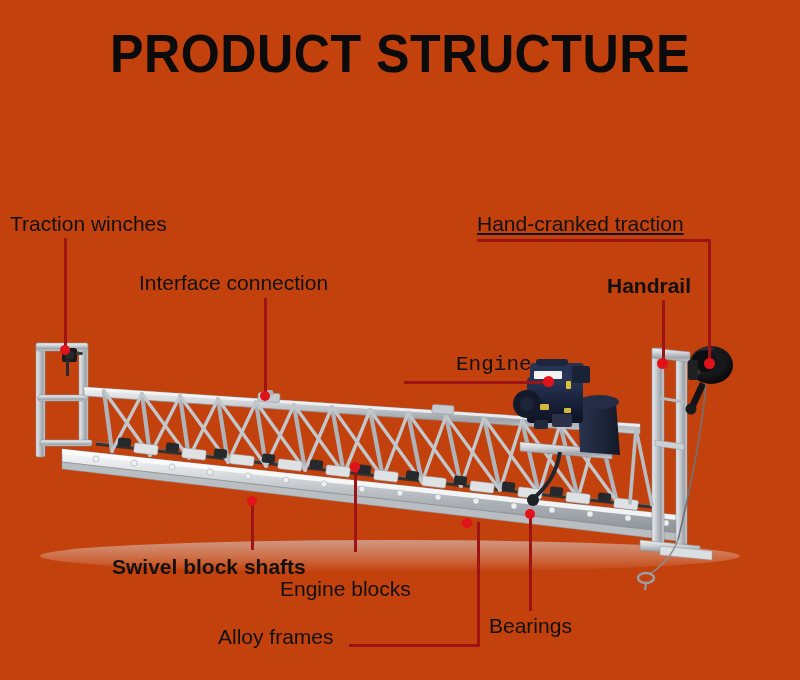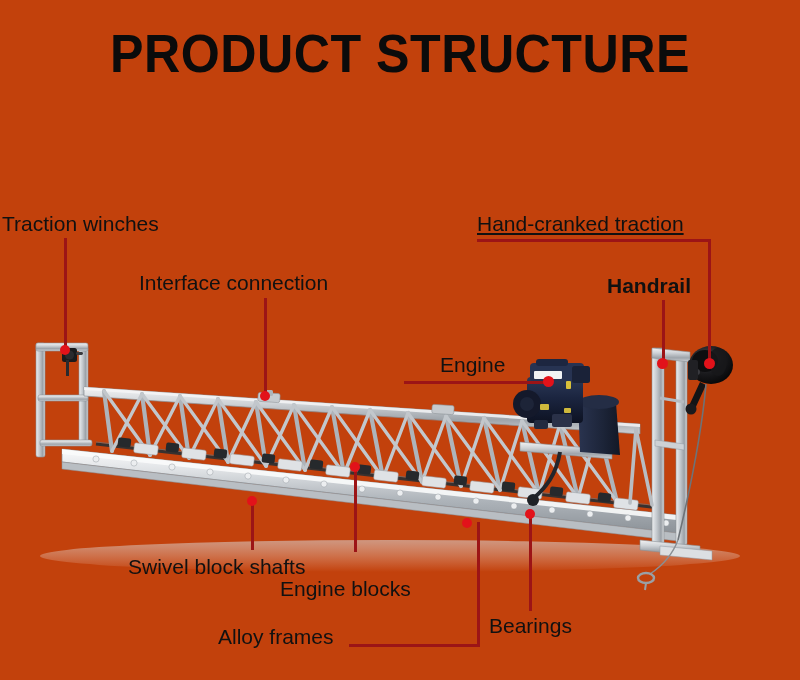--- a/index.html
+++ b/index.html
@@ -320,31 +320,31 @@
   <div class="lead v" style="left:354px;top:466px;height:86px;"></div>
   <div class="dot" style="left:350px;top:462px;width:10px;height:10px;"></div>
 
   <div class="lead v" style="left:529px;top:513px;height:98px;"></div>
   <div class="dot" style="left:525px;top:509px;width:10px;height:10px;"></div>
 
   <div class="lead h" style="left:349px;top:644px;width:131px;"></div>
   <div class="lead v" style="left:477px;top:522px;height:124px;"></div>
   <div class="dot" style="left:462px;top:518px;width:10px;height:10px;"></div>
 
-  <div class="lbl" style="left:2px;top:211px;">Traction winches</div>
+  <div class="lbl" style="left:10px;top:211px;">Traction winches</div>
 
   <div class="lbl" style="left:139px;top:270px;">Interface connection</div>
 
   <div class="lbl" style="left:477px;top:211px;text-decoration:underline;">Hand-cranked traction</div>
 
   <div class="lbl" style="left:607px;top:273px;font-weight:bold;">Handrail</div>
 
-  <div class="lbl" style="left:440px;top:352px;">Engine</div>
-
-  <div class="lbl" style="left:128px;top:554px;">Swivel block shafts</div>
+  <div class="lbl" style="left:456px;top:352px;font-family:Liberation Mono, monospace;">Engine</div>
+
+  <div class="lbl" style="left:112px;top:554px;font-weight:bold;">Swivel block shafts</div>
 
   <div class="lbl" style="left:280px;top:576px;">Engine blocks</div>
 
   <div class="lbl" style="left:489px;top:613px;">Bearings</div>
 
   <div class="lbl" style="left:218px;top:624px;">Alloy frames</div>
 
 </div>
 
 </body></html>

